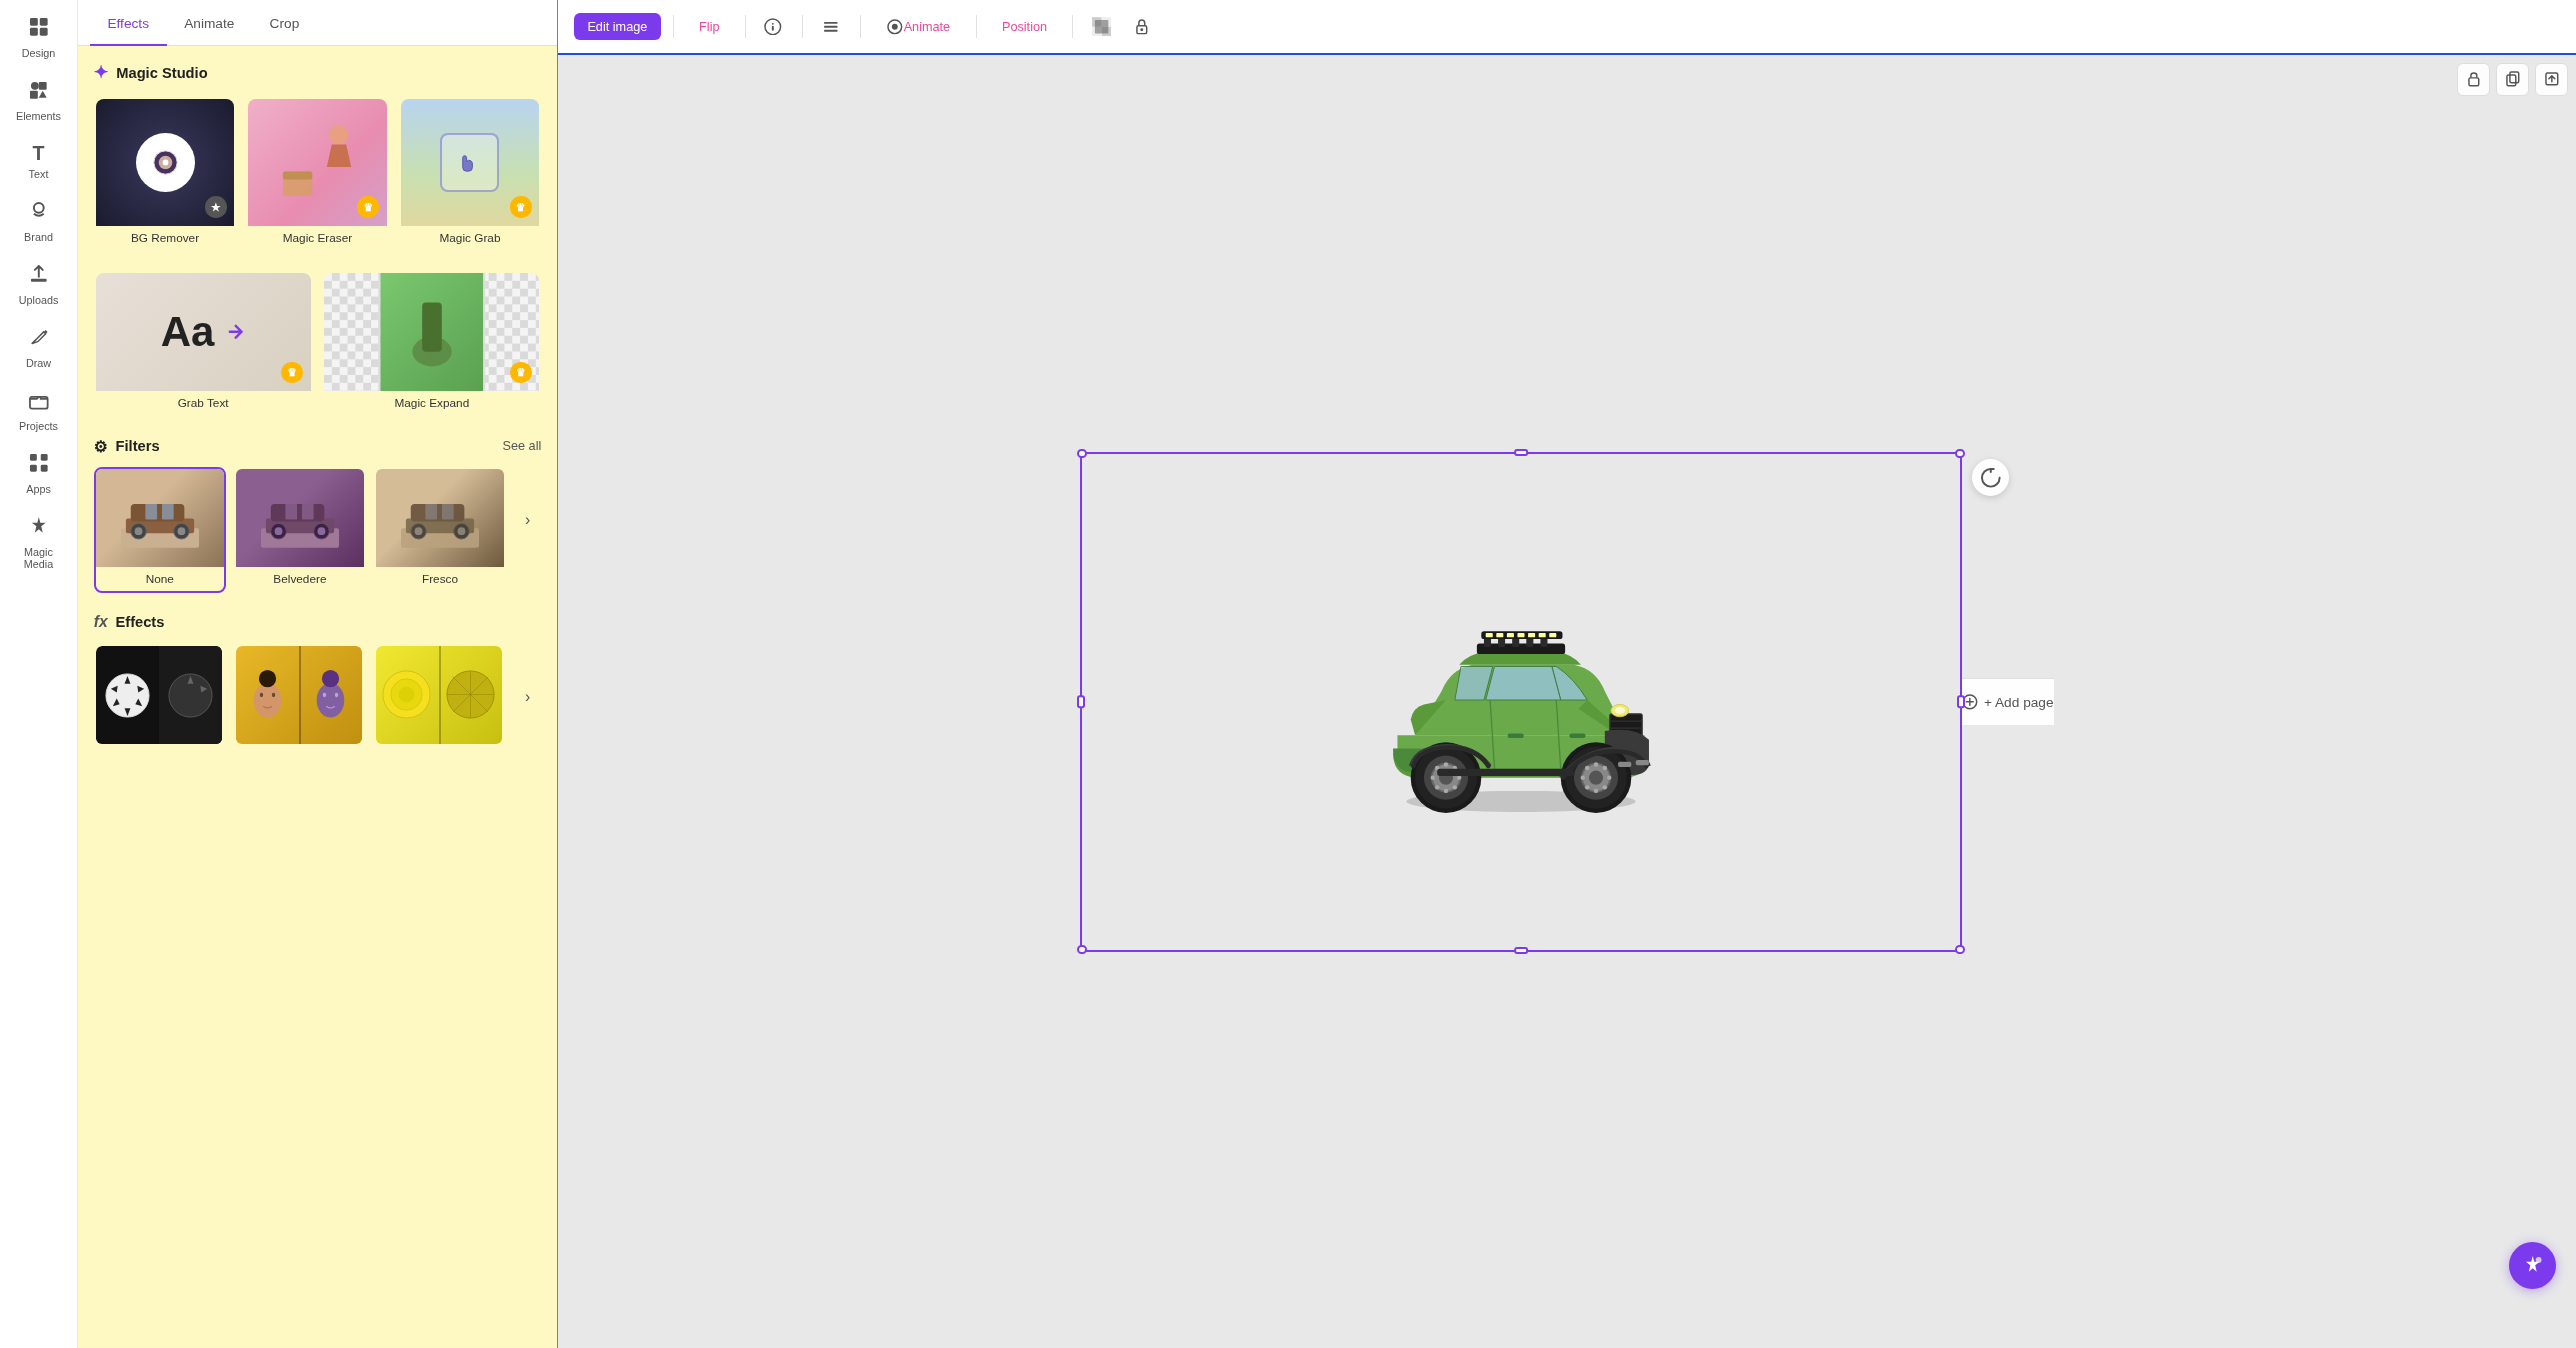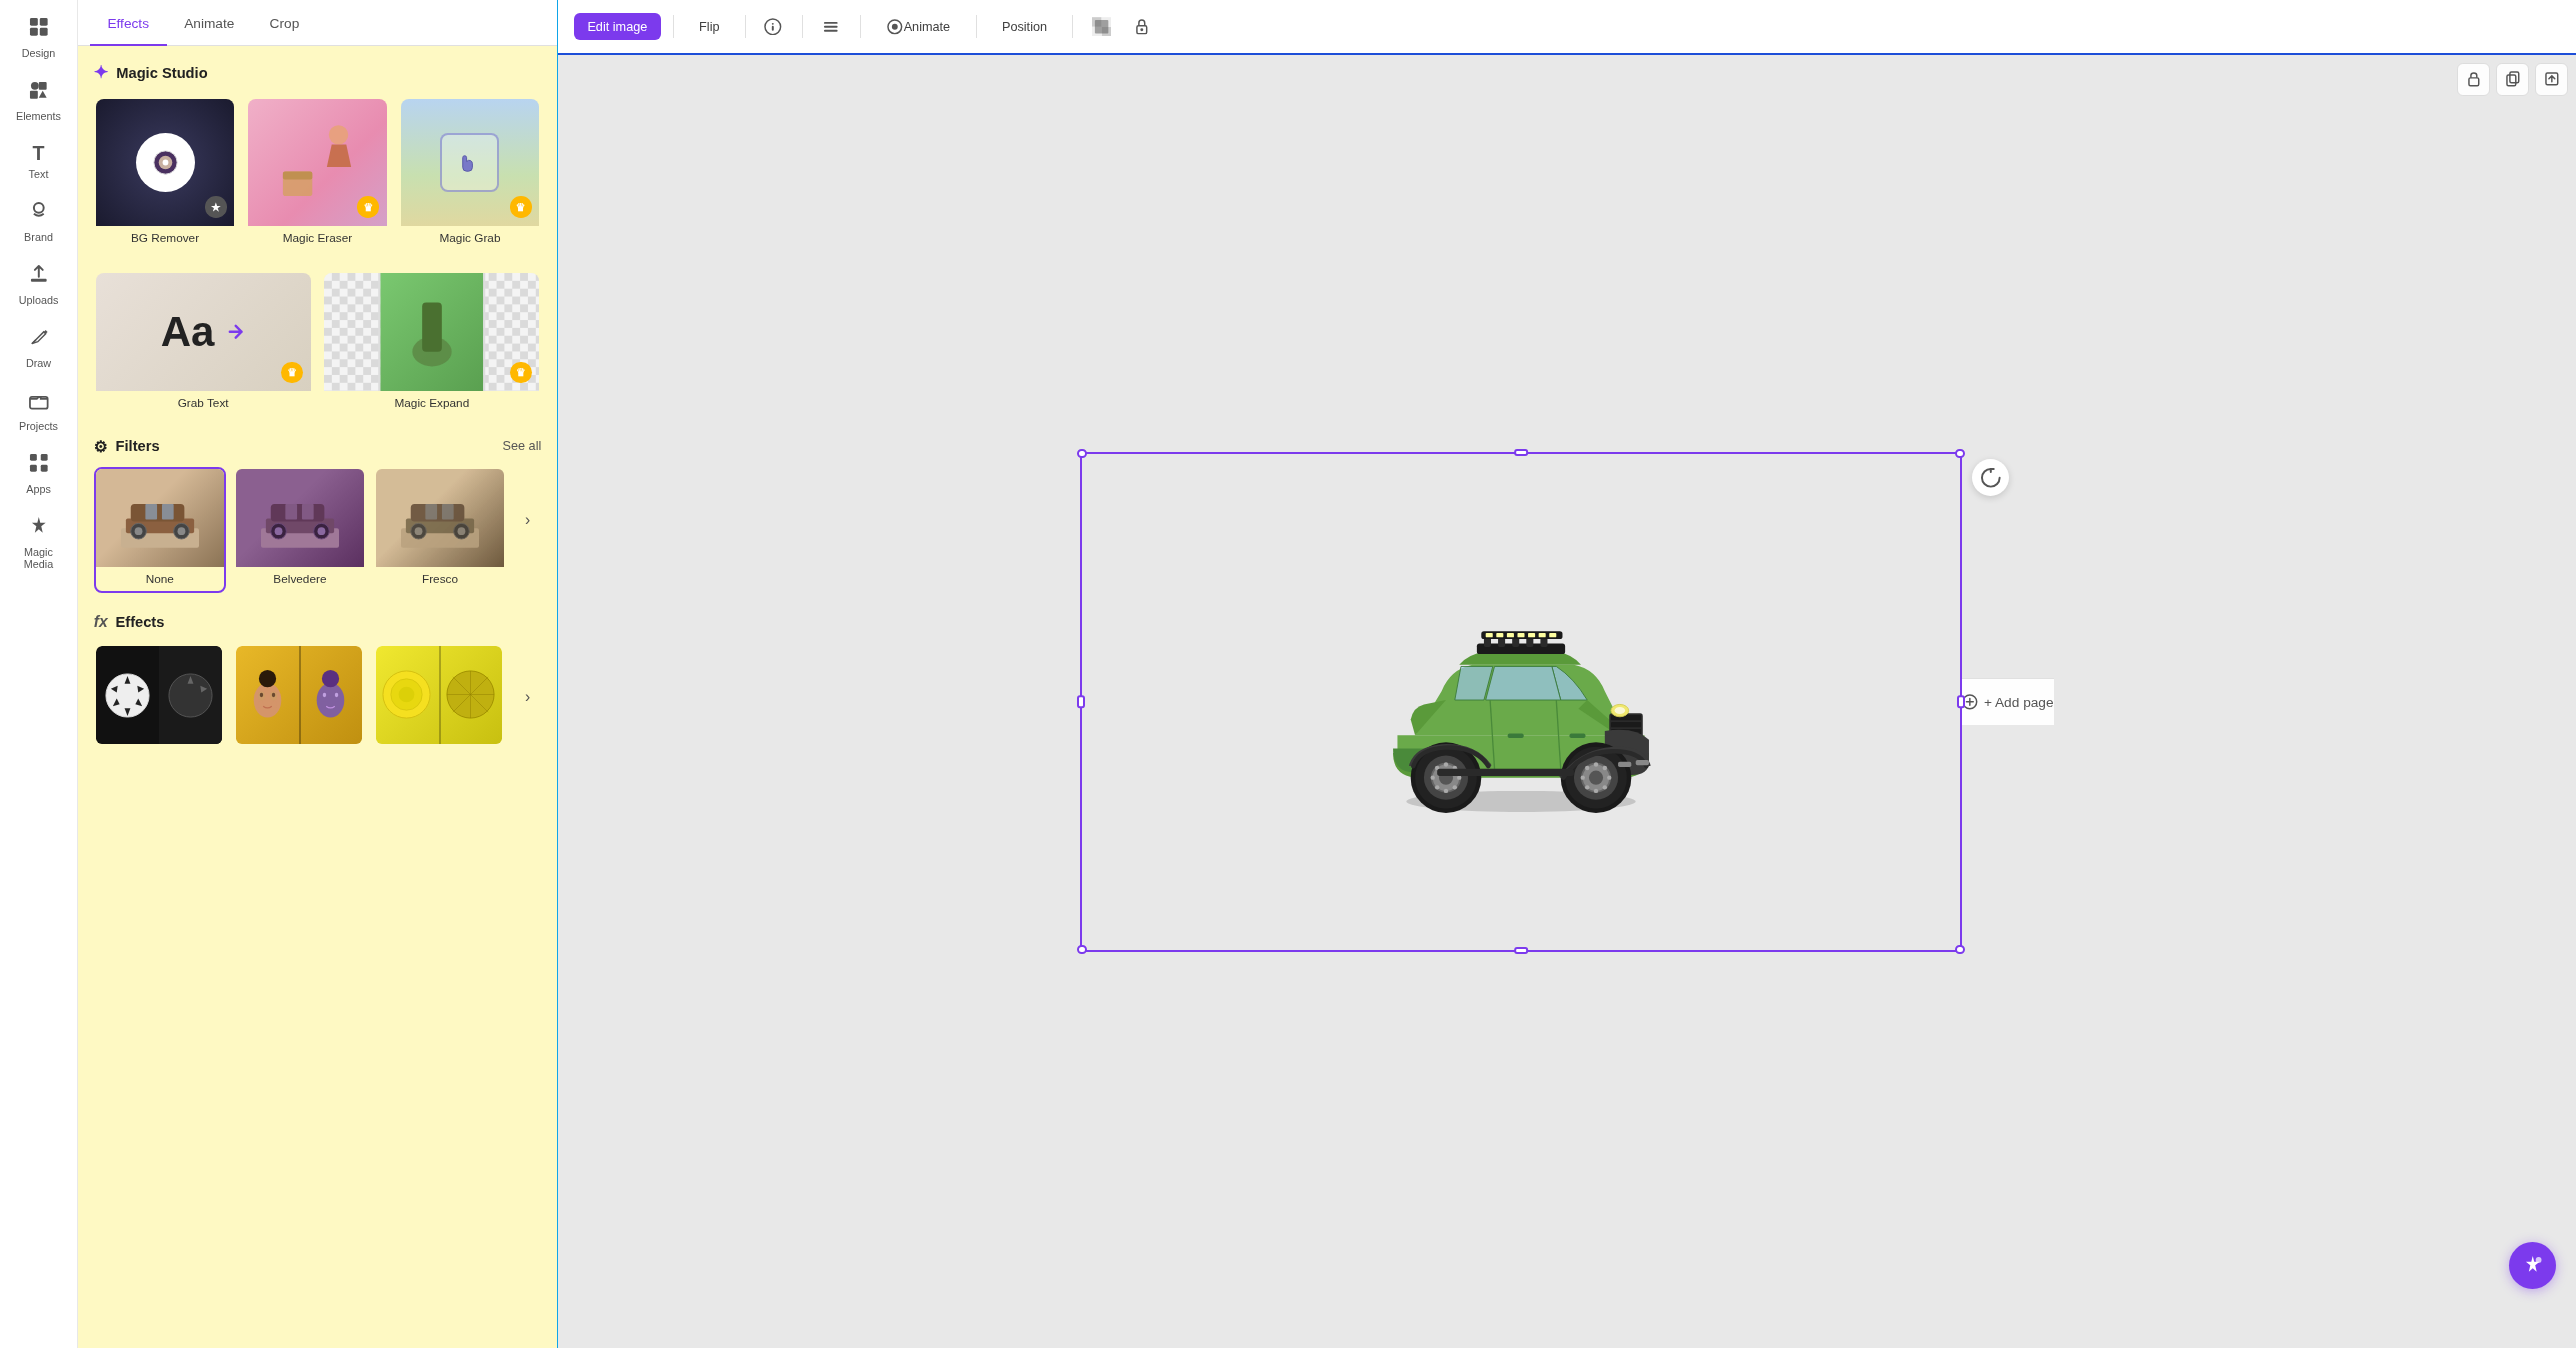--- a/index.html
+++ b/index.html
@@ -198,21 +198,21 @@
       padding: 0 15.7px;
       gap: 7.8px;
     }
     .toolbar-btn {
       padding: 6.9px 13.7px;
       border-radius: 5.9px;
       font-size: 12.7px;
       cursor: pointer;
       border: none;
       background: transparent;
-      color: #404040;
+      color: #ec4899;
       display: flex;
       align-items: center;
       gap: 4.9px;
     }
     .toolbar-btn.primary {
       background: #7c3aed;
       color: #fff;
     }
     .toolbar-divider { width: 1px; height: 23.5px; background: #e0e0e0; margin: 0 3.9px; }
 

